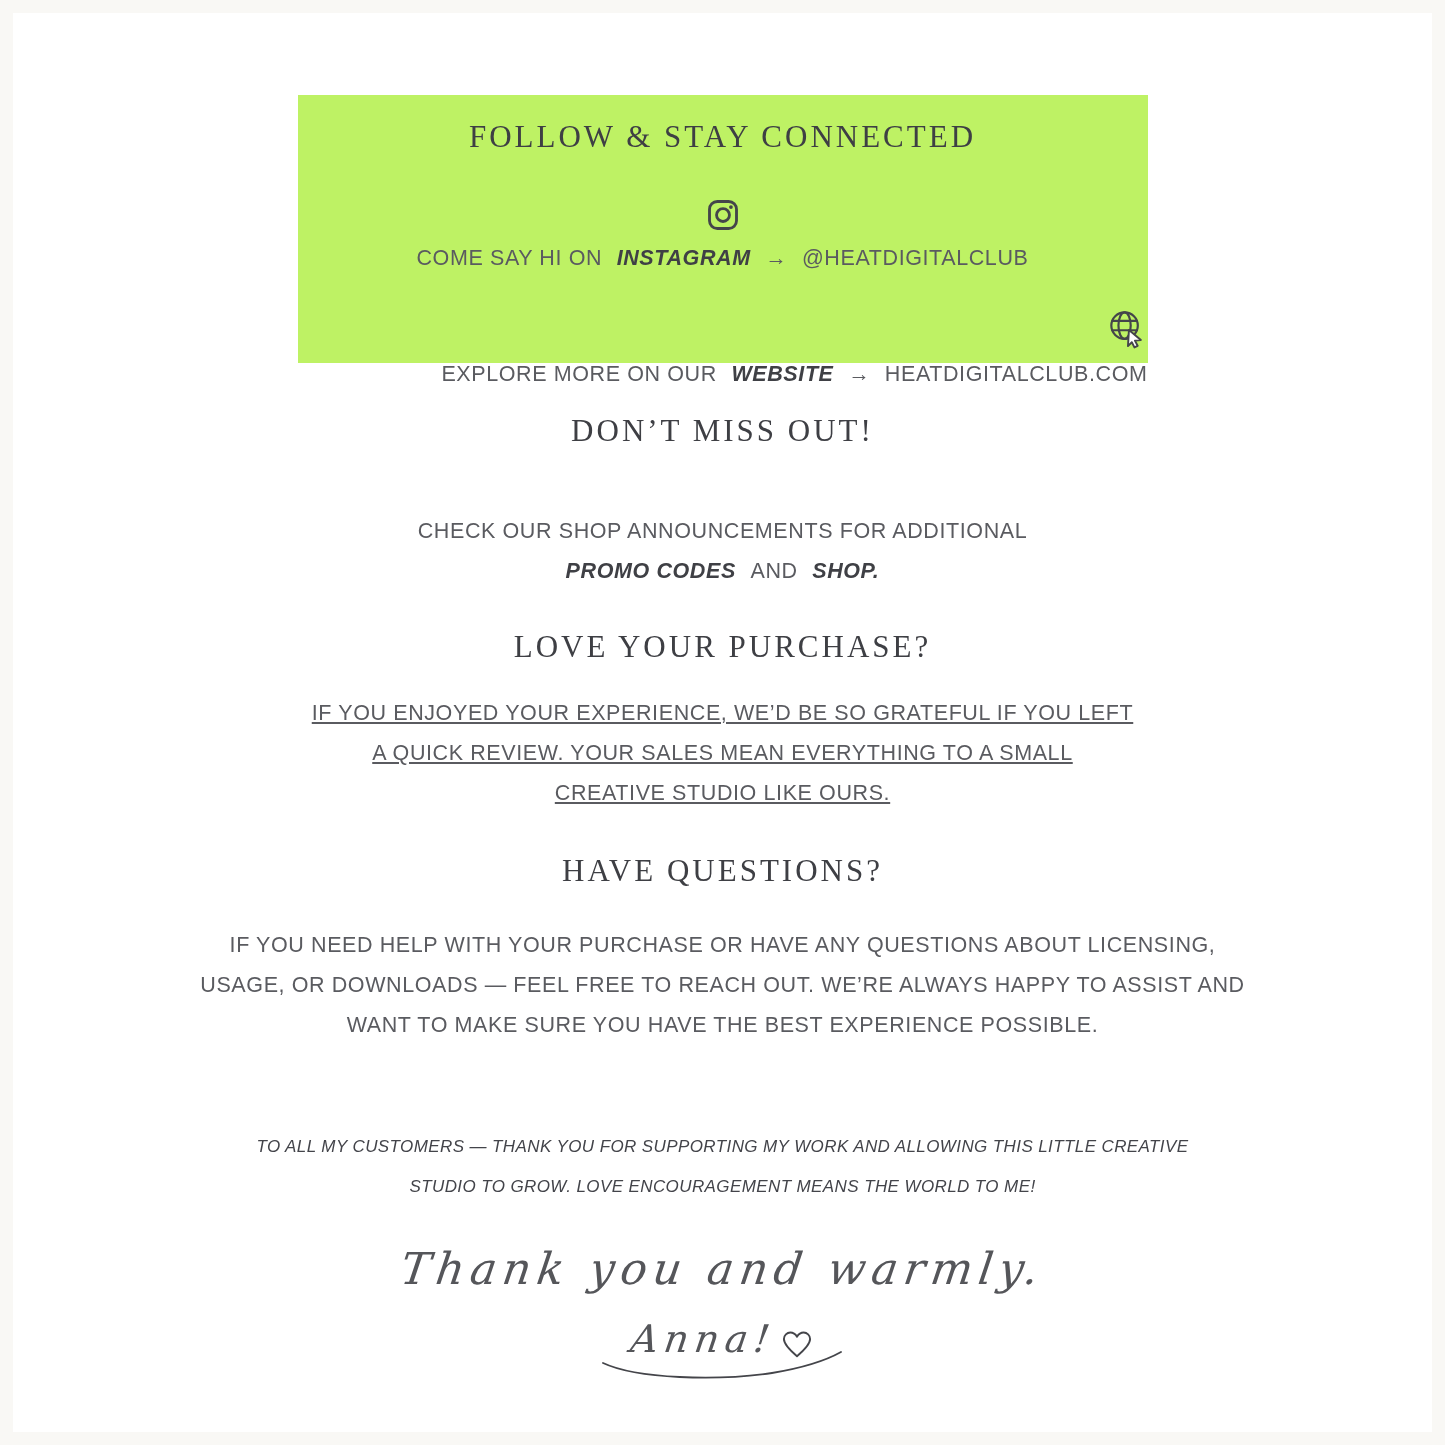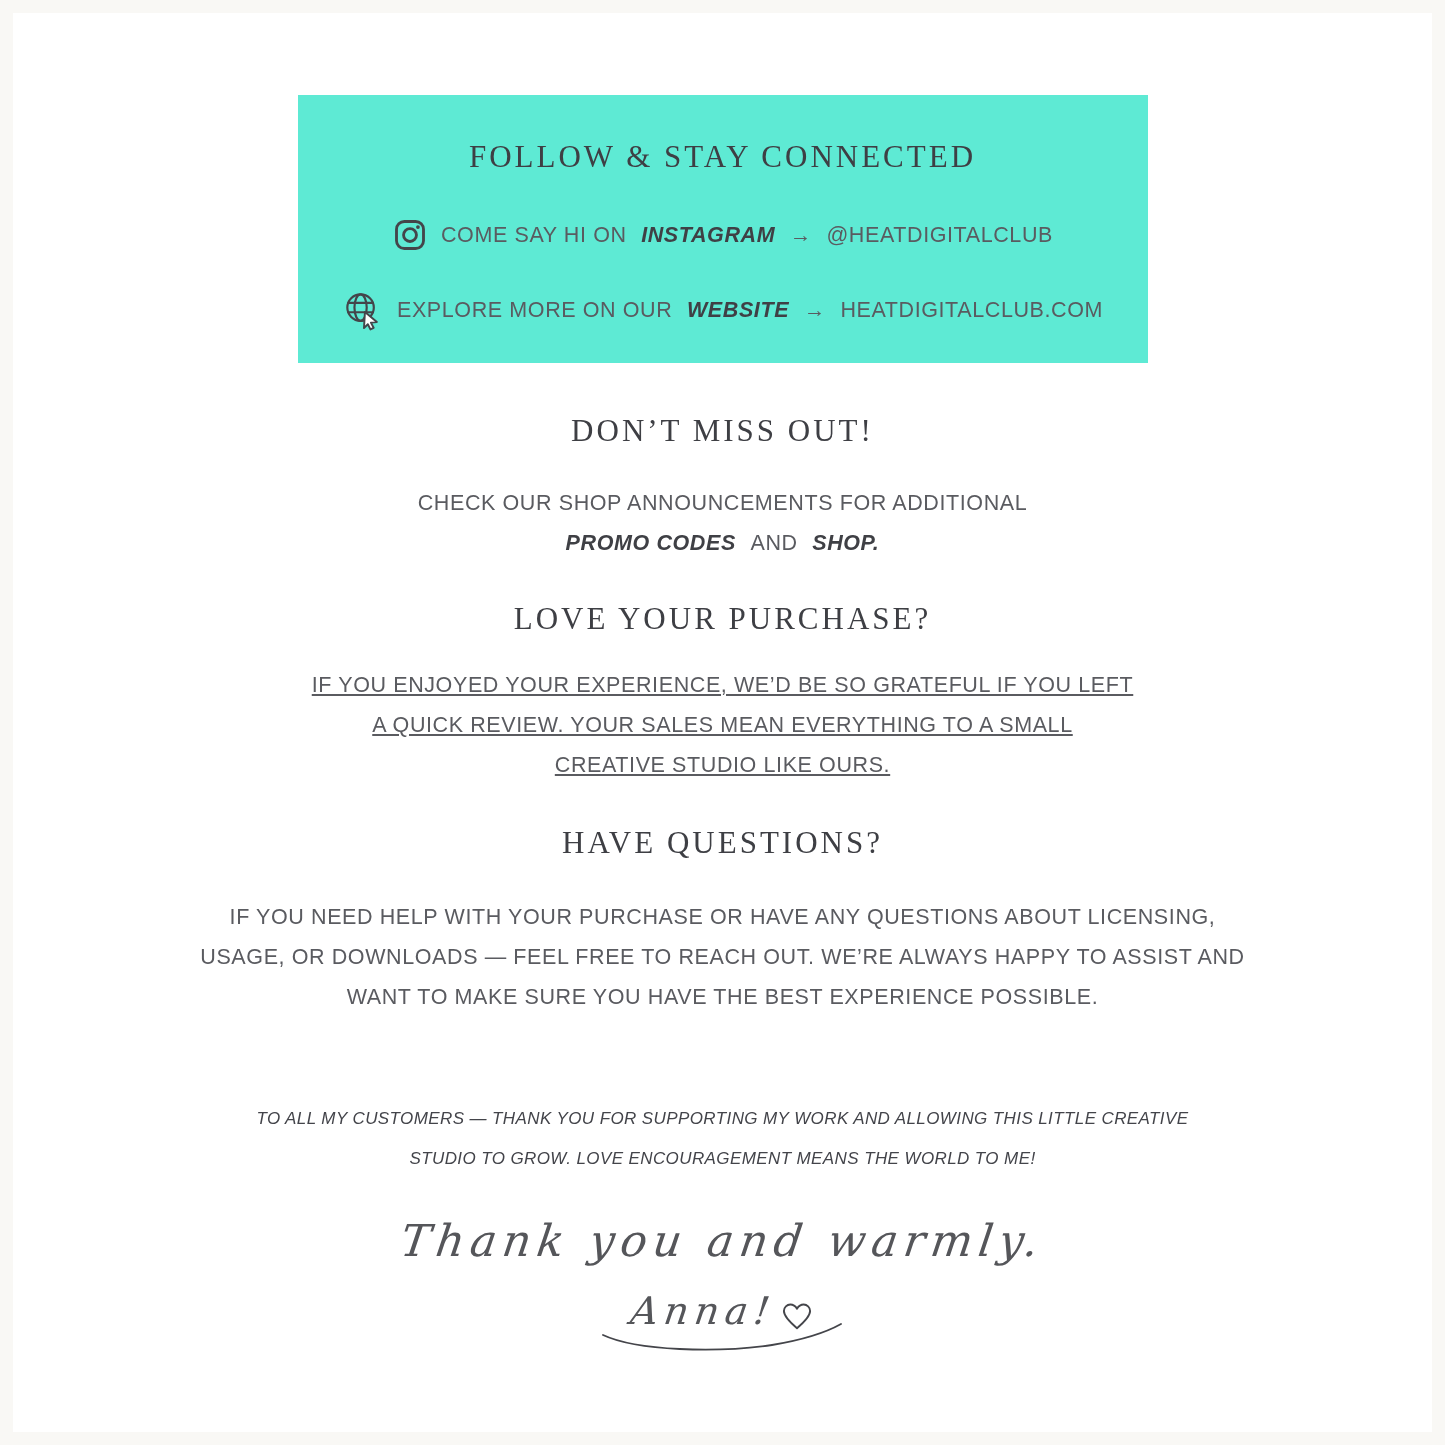--- a/index.html
+++ b/index.html
@@ -13,63 +13,64 @@
   .card {
     position: absolute;
     left: 13px; top: 13px; right: 13px; bottom: 13px;
     background: #ffffff;
     text-align: center;
   }
   
   .connect-box {
     width: 850px; height: 268px;
     margin: 82px auto 8px;
-    background: #5eead4;
+    background: #bef264;
     box-sizing: border-box;
-    padding-top: 42px;
+    padding-top: 22px;
   }
   .serif-heading {
     font-family: "Liberation Serif", "DejaVu Serif", serif;
     font-weight: 400;
     font-size: 31px;
     letter-spacing: 3px;
     color: #3e3f44;
     margin: 0;
     line-height: 40px;
   }
   .connect-row {
     display: flex;
     align-items: center;
     justify-content: center;
     gap: 13px;
     color: #5a5b60;
     font-size: 21.5px;
     letter-spacing: 0.6px;
+    flex-direction: column;
   }
   .connect-row.first { margin-top: 40px; }
-  .connect-row.second { margin-top: 36px; }
+  .connect-row.second { margin-top: 36px; align-items: flex-end; }
   .icon { display: inline-flex; align-items: center; }
   .textline span:not(:first-child) { margin-left: 8px; }
   .accent {
     font-weight: bold;
     font-style: italic;
     color: #3f4045;
   }
   
   .sec-heading-1 { margin-top: 48px; }
   .sec-heading-2 { margin-top: 36px; }
   .sec-heading-3 { margin-top: 38px; }
   .body-par {
     color: #5a5b60;
     font-size: 21.5px;
     letter-spacing: 0.6px;
     line-height: 40px;
     margin: 0;
   }
-  .promo-par { margin-top: 32px; }
+  .promo-par { margin-top: 60px; }
   .review-par { margin-top: 26px; text-decoration: underline; }
   .questions-par { margin-top: 34px; }
   .line2 span:not(:first-child) { margin-left: 8px; }
   
   .italic-note {
     margin-top: 82px;
     font-style: italic;
     color: #43444a;
     font-size: 17px;
     letter-spacing: 0.4px;

